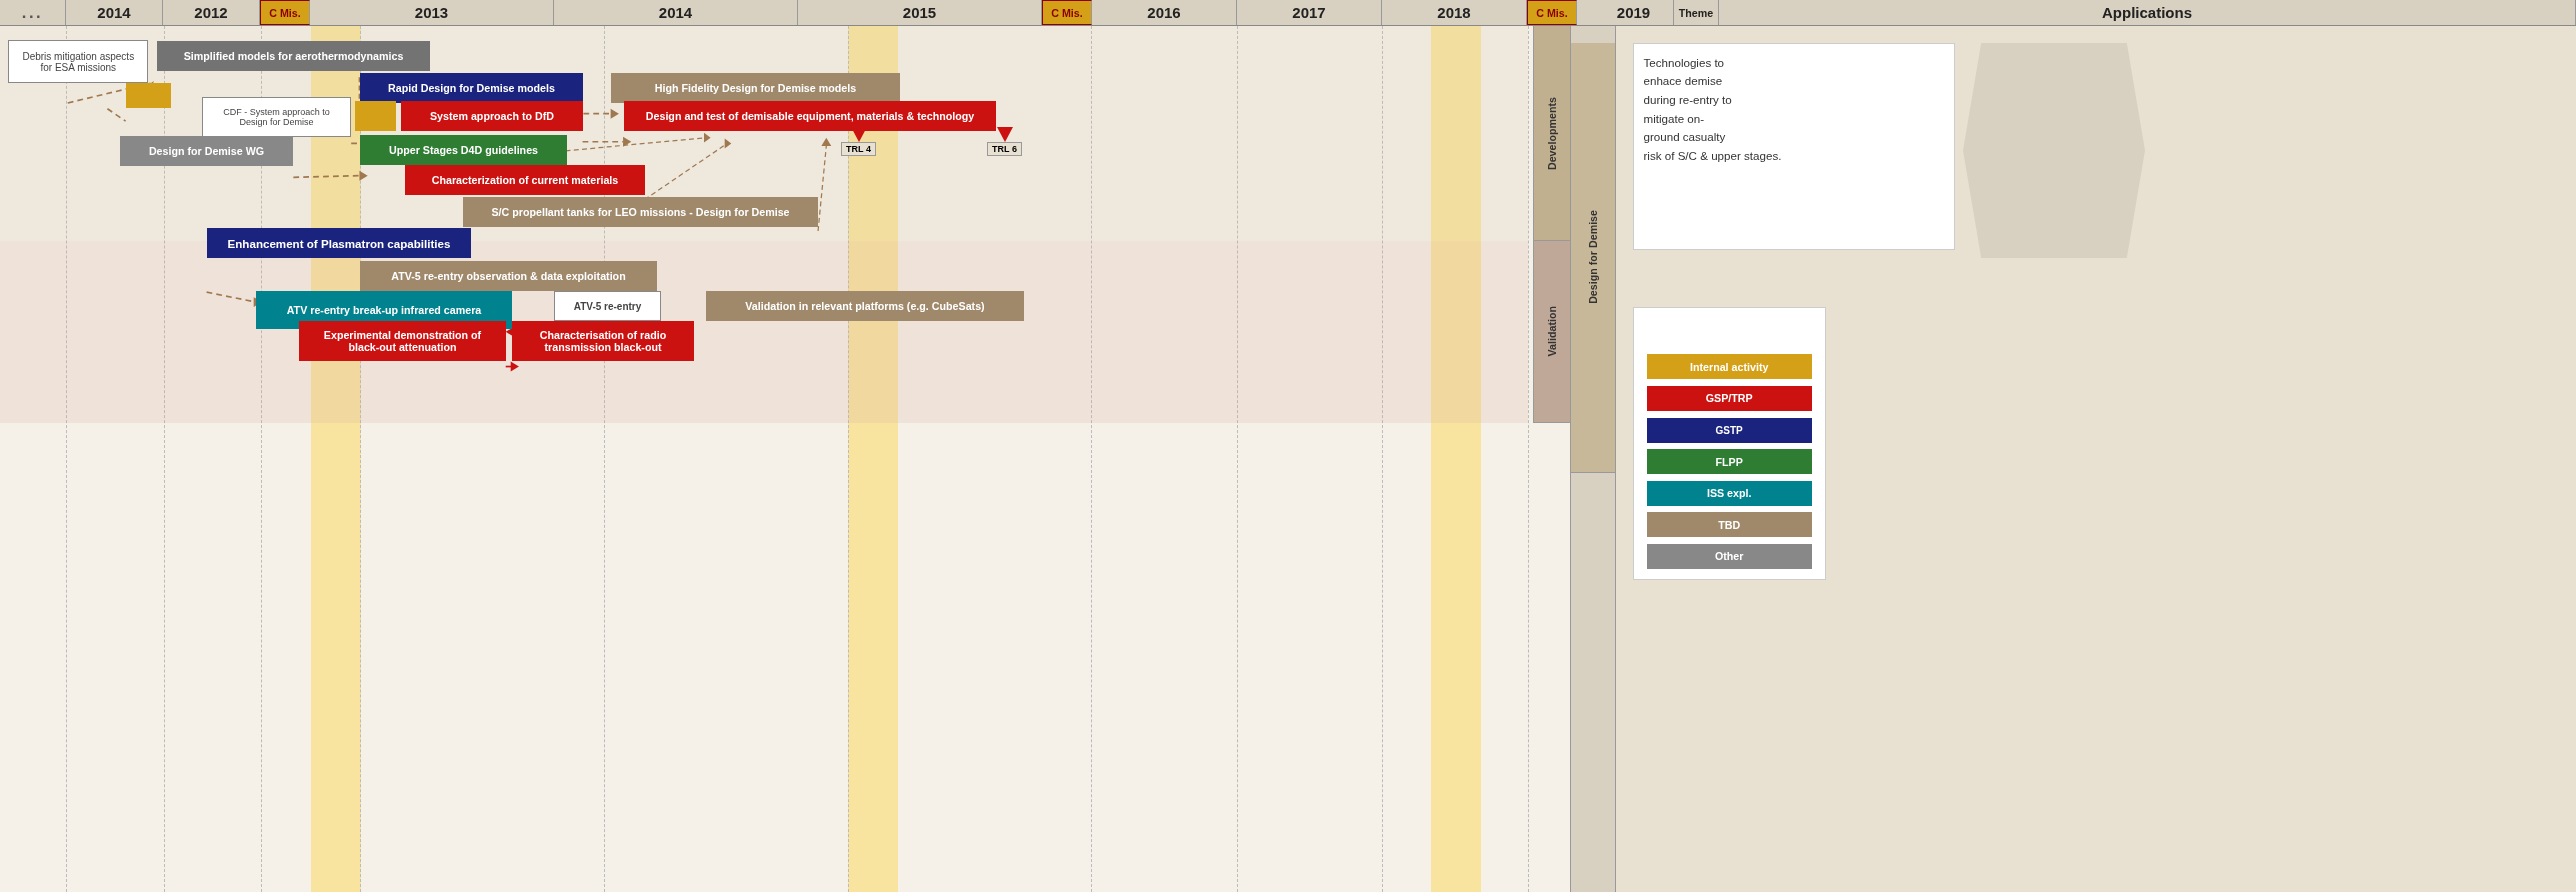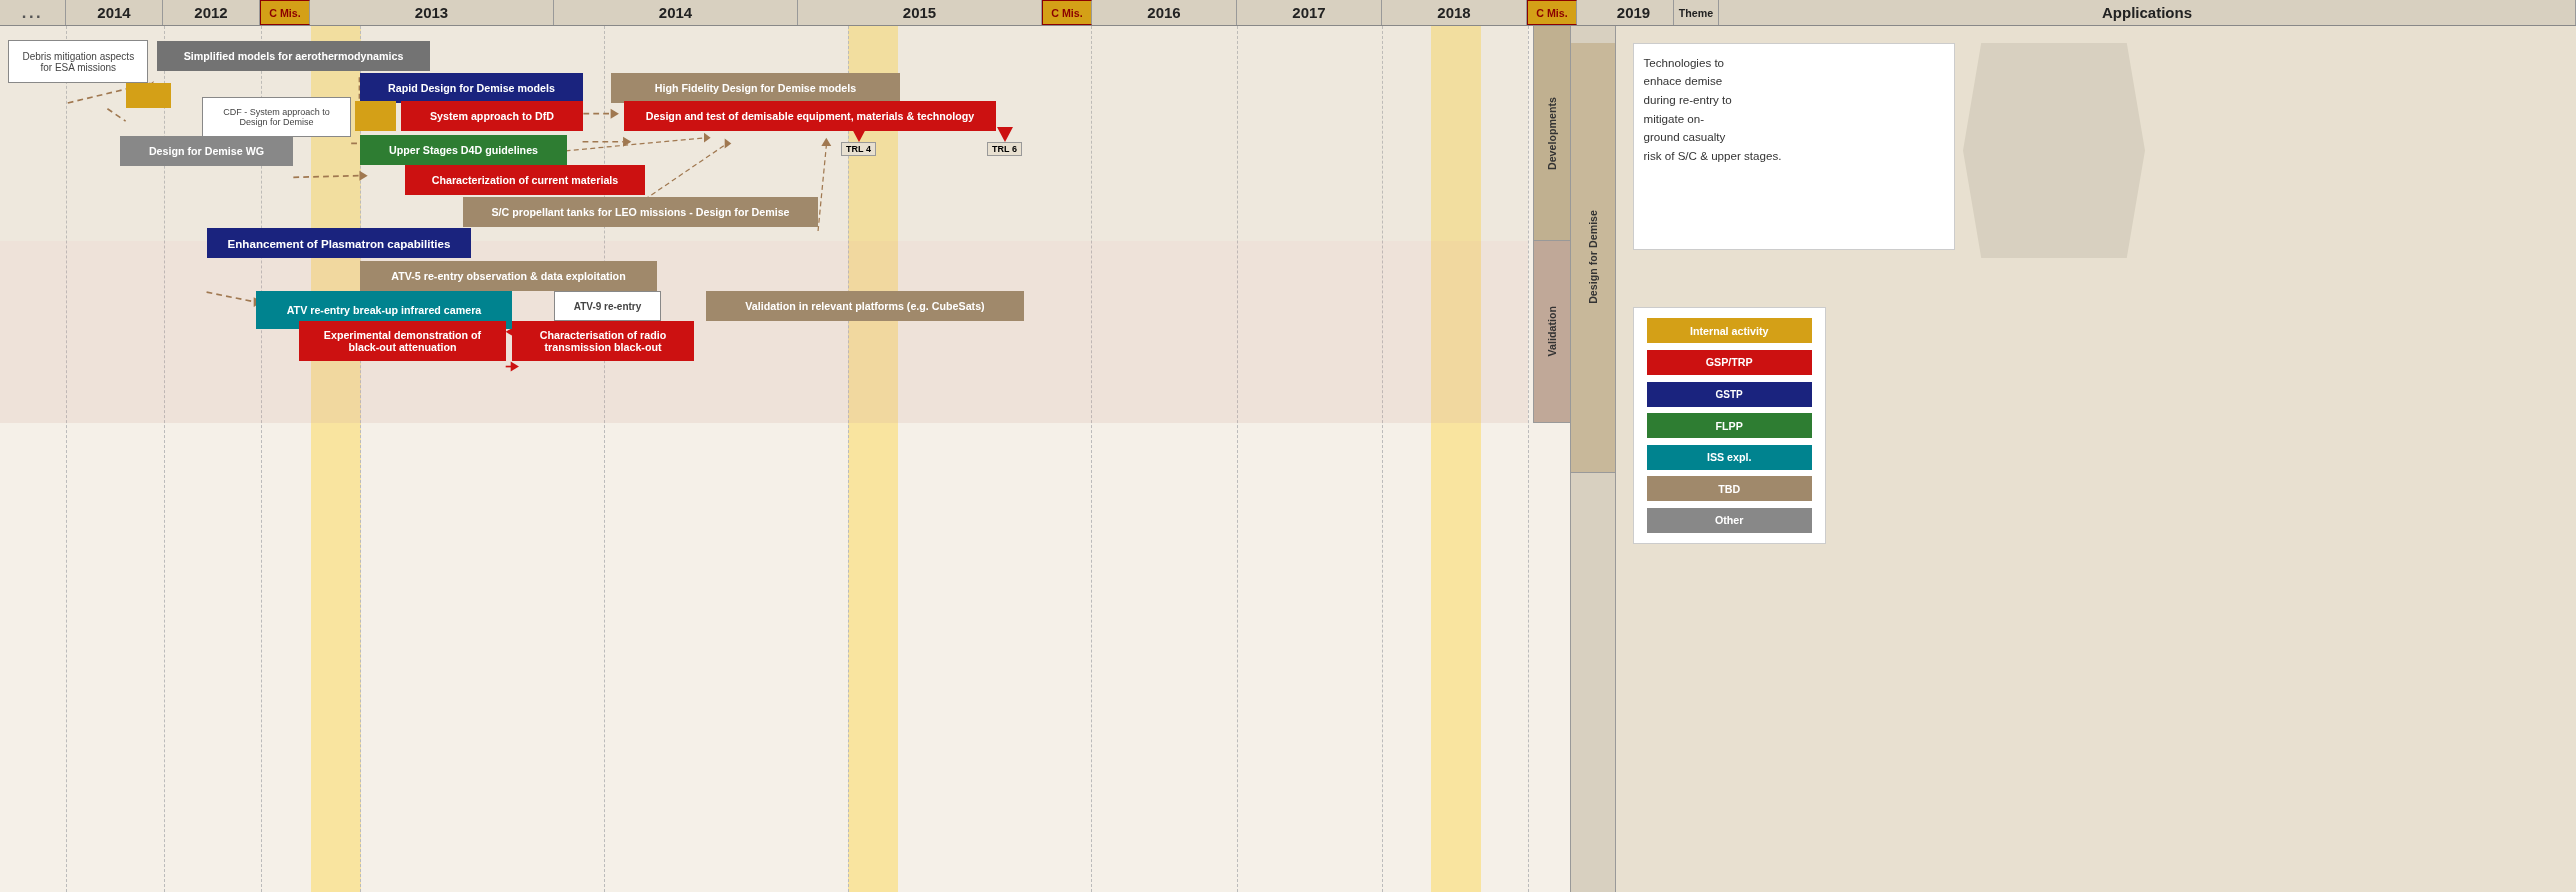--- a/index.html
+++ b/index.html
@@ -99,21 +99,21 @@
   <div style="position:absolute;top:165px;left:405px;width:240px;height:30px;background:#cc1111;display:flex;align-items:center;justify-content:center;text-align:center;font-size:10.7px;color:white;font-weight:bold;z-index:5;">Characterization of current materials</div>
 
   <div style="position:absolute;top:197px;left:463px;width:355px;height:30px;background:#a0896b;display:flex;align-items:center;justify-content:center;text-align:center;font-size:10.7px;color:white;font-weight:bold;z-index:5;">S/C propellant tanks for LEO missions - Design for Demise</div>
 
   <div style="position:absolute;top:228px;left:207px;width:264px;height:30px;background:#1a237e;display:flex;align-items:center;justify-content:center;text-align:center;font-size:11.6px;color:white;font-weight:bold;z-index:5;">Enhancement of Plasmatron capabilities</div>
 
   <div style="position:absolute;top:261px;left:360px;width:297px;height:30px;background:#a0896b;display:flex;align-items:center;justify-content:center;text-align:center;font-size:10.7px;color:white;font-weight:bold;z-index:5;">ATV-5 re-entry observation &amp; data exploitation</div>
 
   <div style="position:absolute;top:291px;left:256px;width:256px;height:38px;background:#00838f;display:flex;align-items:center;justify-content:center;text-align:center;font-size:10.7px;color:white;font-weight:bold;z-index:5;">ATV re-entry break-up infrared camera</div>
 
-  <div style="position:absolute;top:291px;left:554px;width:107px;height:30px;background:white;border:1.2px solid #888;display:flex;align-items:center;justify-content:center;text-align:center;font-size:10px;color:#444;font-weight:bold;z-index:5;">ATV-9 re-entry</div>
+  <div style="position:absolute;top:291px;left:554px;width:107px;height:30px;background:white;border:1.2px solid #888;display:flex;align-items:center;justify-content:center;text-align:center;font-size:10px;color:#444;font-weight:bold;z-index:5;">ATV-5 re-entry</div>
 
   <div style="position:absolute;top:291px;left:706px;width:318px;height:30px;background:#a0896b;display:flex;align-items:center;justify-content:center;text-align:center;font-size:10.7px;color:white;font-weight:bold;z-index:5;">Validation in relevant platforms (e.g. CubeSats)</div>
 
   <div style="position:absolute;top:321px;left:299px;width:207px;height:40px;background:#cc1111;display:flex;align-items:center;justify-content:center;text-align:center;font-size:10.7px;color:white;font-weight:bold;z-index:5;padding:3.3px;">Experimental demonstration of<br>black-out attenuation</div>
 
   <div style="position:absolute;top:321px;left:512px;width:182px;height:40px;background:#cc1111;display:flex;align-items:center;justify-content:center;text-align:center;font-size:10.7px;color:white;font-weight:bold;z-index:5;padding:3.3px;">Characterisation of radio<br>transmission black-out</div>
 
   <svg style="position:absolute;top:26.4px;left:0;width:1570px;height:496px;z-index:4;pointer-events:none;" viewBox="0 0 1900 600" width="1570" height="496">
 
     <line x1="180" y1="75" x2="185" y2="68" stroke="#a07850" stroke-width="2" stroke-dasharray="7,5" marker-end="url(#arrow-tan)"></line>
@@ -185,21 +185,21 @@
 
     <div style="position:absolute;top:16.5px;left:16.5px;width:322px;min-height:207px;background:white;border:0.8px solid #ccc;padding:10px;font-size:11.6px;color:#333;line-height:1.6;">
       Technologies to<br>enhace demise<br>during re-entry to<br>mitigate on-<br>ground casualty<br>risk of S/C &amp; upper stages.
     </div>
 
     <div style="position:absolute;top:16.5px;left:347px;width:182px;height:215px;clip-path:polygon(10% 0%,90% 0%,100% 50%,90% 100%,10% 100%,0% 50%);background:#d8d0c0;display:flex;align-items:center;justify-content:center;font-size:10.7px;text-align:center;padding:16.5px 25px;color:#333;"></div>
 
     <div style="position:absolute;top:281px;left:16.5px;background:white;border:0.8px solid #ccc;padding:10px 13.2px;">
 
       <div style="display:flex;align-items:center;margin-bottom:6.6px;">
-        <div style="width:165px;height:25px;background:#d4a017;display:flex;align-items:center;justify-content:center;font-size:10.7px;font-weight:bold;color:white;">Internal activity</div>
+        <div style="width:165px;height:25px;background:#d4a017;display:flex;align-items:center;justify-content:center;font-size:10.7px;font-weight:bold;color:white;margin-top:36px;">Internal activity</div>
       </div>
 
       <div style="display:flex;align-items:center;margin-bottom:6.6px;">
         <div style="width:165px;height:25px;background:#cc1111;display:flex;align-items:center;justify-content:center;font-size:10.7px;font-weight:bold;color:white;">GSP/TRP</div>
       </div>
 
       <div style="display:flex;align-items:center;margin-bottom:6.6px;">
         <div style="width:165px;height:25px;background:#1a237e;display:flex;align-items:center;justify-content:center;font-size:10px;font-weight:bold;color:white;">GSTP</div>
       </div>
 

